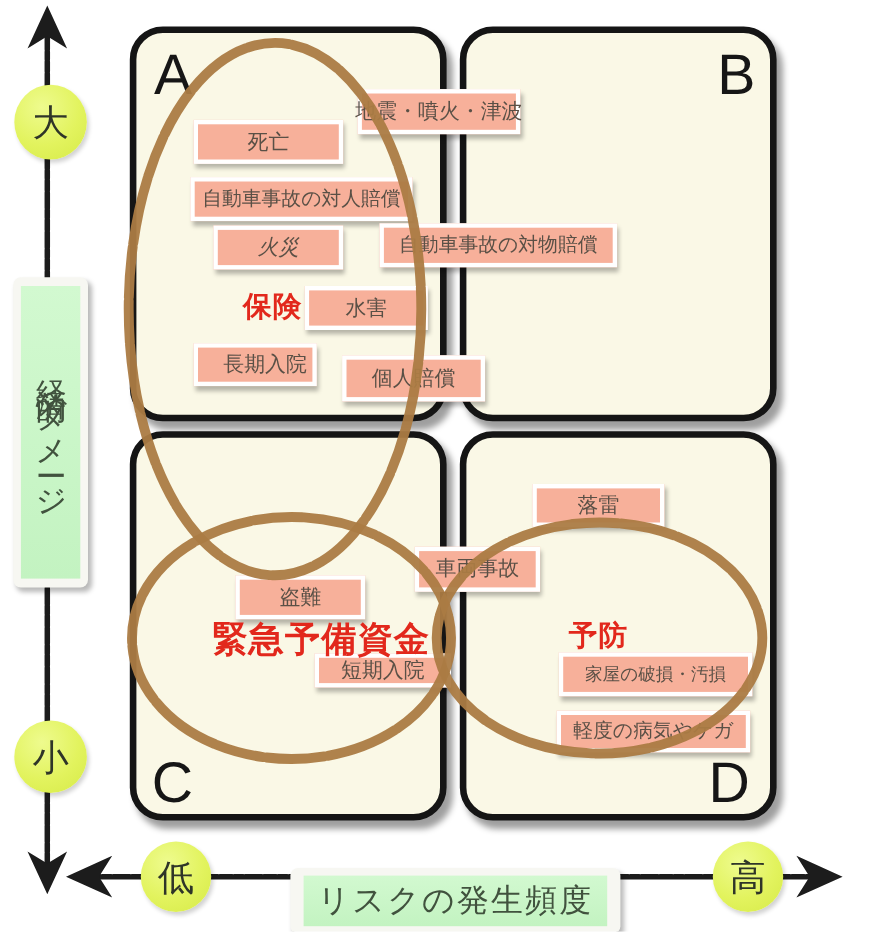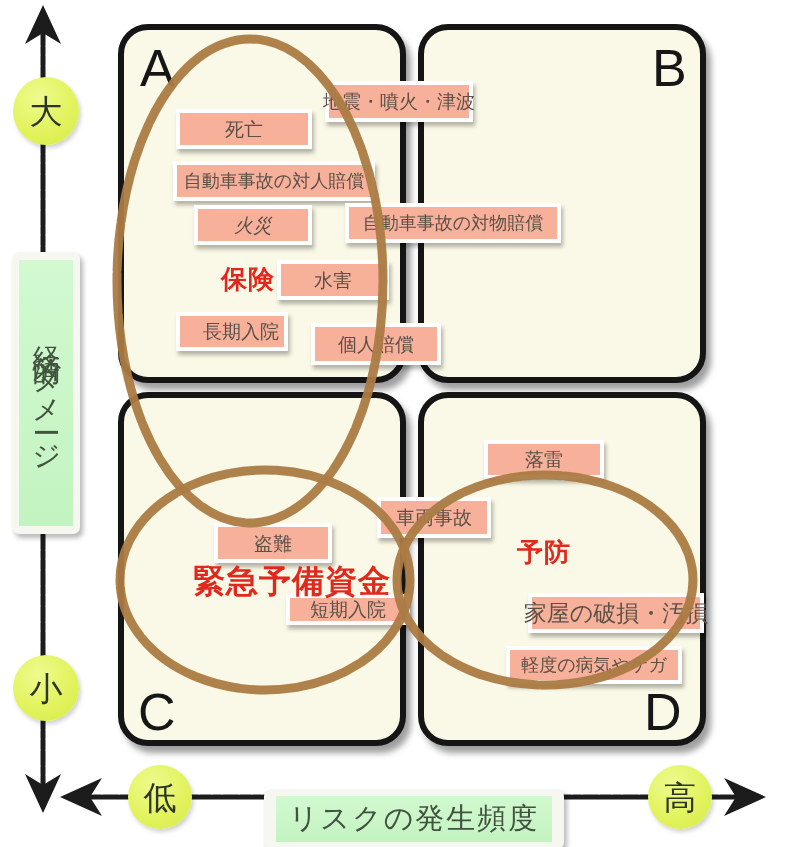--- a/index.html
+++ b/index.html
@@ -38,30 +38,30 @@
   .lbl-kasai    {left:194px;top:205px;width:118px;height:40px;font-style:italic;}
   .lbl-suigai   {left:277px;top:260px;width:112px;height:40px;}
   .lbl-chouki   {left:176px;top:312px;width:112px;height:39px;padding-left:18px;}
   .lbl-kojin    {left:311px;top:323px;width:130px;height:42px;}
   .lbl-jishin   {left:325px;top:81px; width:148px;height:41px;font-size:19px;}
   .lbl-taibutsu {left:345px;top:203px;width:216px;height:40px;font-size:18px;}
   .lbl-tounan   {left:214px;top:523px;width:118px;height:40px;}
   .lbl-tanki    {left:286px;top:594px;width:124px;height:31px;}
   .lbl-rakurai  {left:436px;top:440px;width:120px;height:39px;margin-left:48px;}
   .lbl-sharyou  {left:377px;top:497px;width:114px;height:41px;}
-  .lbl-kaoku    {left:528px;top:593px;width:176px;height:40px;font-size:23px;}
+  .lbl-kaoku    {left:508px;top:593px;width:176px;height:40px;font-size:16px;}
   .lbl-keido    {left:506px;top:646px;width:176px;height:38px;font-size:18px;}
   
   .group-label{
     position:absolute;z-index:3;color:#e2281c;font-weight:bold;
     font-size:26px;line-height:1;letter-spacing:1px;white-space:nowrap;
   }
   .grp-hoken {left:221px;top:266px;}
   .grp-kinkyu{left:193px;top:565px;font-size:32px;}
-  .grp-yobou {left:517px;top:539px;}
+  .grp-yobou {left:517px;top:565px;}
   
   .axes-svg ,.rings-svg{position:absolute;left:0;top:0;z-index:0;pointer-events:none;}
   .rings-svg{z-index:4;}
   
   .axis-circle{
     position:absolute;z-index:6;border-radius:50%;
     background:radial-gradient(circle at 38% 30%,#eefb8e 0%,#e2f35e 55%,#d6ea47 100%);
     box-shadow:2px 3px 4px rgba(0,0,0,0.18);
     display:flex;align-items:center;justify-content:center;
     color:#2f3528;font-size:33px;line-height:1;

